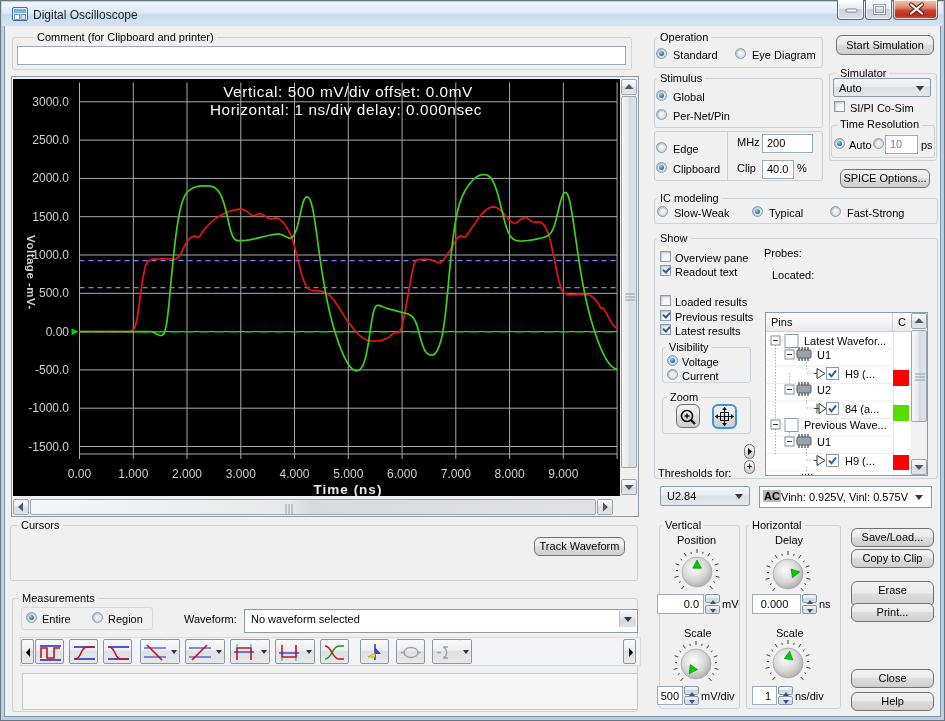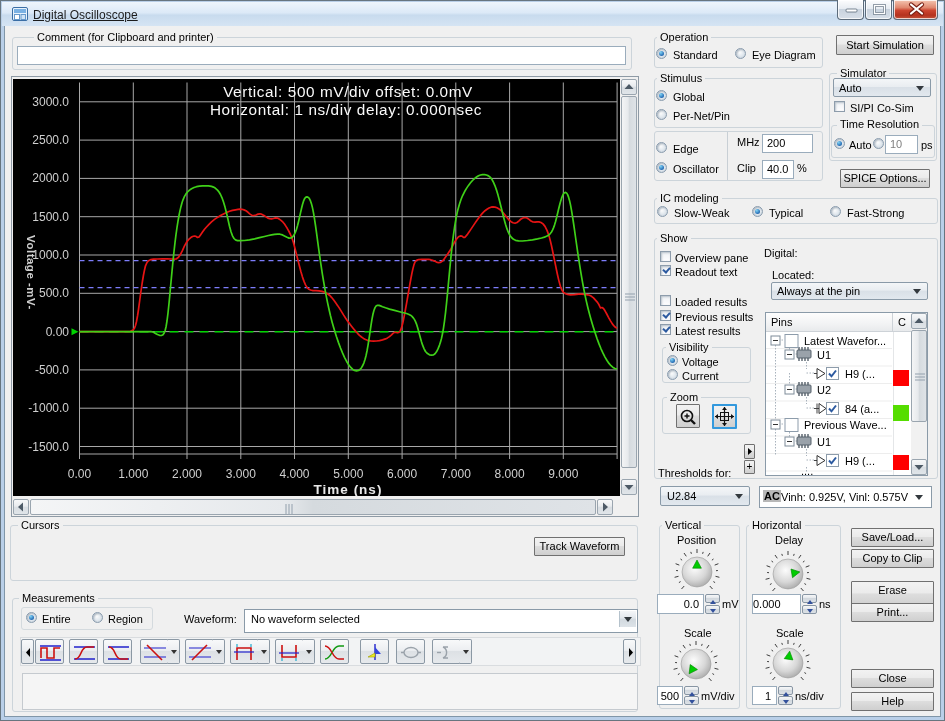--- a/index.html
+++ b/index.html
@@ -3,29 +3,29 @@
 <meta charset="utf-8">
 <style>
 * { margin:0; padding:0; box-sizing:border-box; }
 html,body { width:945px; height:721px; overflow:hidden; }
 body { font-family:"Liberation Sans",sans-serif; font-size:11px; color:#000; }
 #win { position:absolute; left:0; top:0; width:945px; height:721px;
   background:#b9cfe8; border:1px solid #67757f; }
 #frame { position:absolute; left:3px; top:3px; right:3px; bottom:3px; border:1px solid #8096a8; background:#f0f0f0; }
 #title { position:absolute; left:1px; top:1px; right:1px; height:24px;
   background:linear-gradient(#eef5fc,#dce9f7 45%,#c8dbee 55%,#d5e4f3); }
-#title .txt { position:absolute; left:31px; top:6px; font-size:12px; color:#1c1c1c;text-decoration:underline; }
+#title .txt { position:absolute; left:31px; top:6px; font-size:12px; color:#1c1c1c; }
 .tbtn { position:absolute; top:-2px; height:20px; border:1px solid #5c6b7a; border-top:none; border-radius:0 0 4px 4px;
   background:linear-gradient(#fdfdfe,#e7ecf2 45%,#c9d3de 50%,#d7dfe8); box-shadow:inset 0 0 0 1px rgba(255,255,255,.75); }
 #bmin { left:835px; width:27px; } #bmax { left:863px; width:27px; }
 #bclose { left:891px; width:45px; background:linear-gradient(#f5c6b2,#e0886f 40%,#cc4530 55%,#b5321f 80%,#c3543b); }
 .gb { position:absolute; border:1px solid #ccd4da; border-radius:3px; }
 .gbl { position:absolute; background:#f0f0f0; padding:0 3px; font-size:11px; white-space:nowrap; }
 .lbl { position:absolute; font-size:11px; white-space:nowrap; }
-.btn { position:absolute; border:1px solid #707070; border-radius:1px; text-align:center;
+.btn { position:absolute; border:1px solid #707070; border-radius:6px; text-align:center;
   background:linear-gradient(#f2f2f2,#ebebeb 45%,#dddddd 50%,#cfcfcf); font-size:11px; }
 .txtbox { position:absolute; border:1px solid #9aacbc; background:#fff; font-size:11px; }
 .combo { position:absolute; border:1px solid #8a9aa8; border-radius:2px; background:linear-gradient(#f4f6f8,#e9edf1 45%,#d9e0e7 50%,#e2e8ee); font-size:11px; }
 .combo .ar { position:absolute; right:6px; top:50%; margin-top:-2px; width:0; height:0; border:4px solid transparent; border-top:5px solid #33393e; }
 .radio { position:absolute; width:11px; height:11px; border-radius:50%;
   background:radial-gradient(circle at 40% 35%, #fefefe, #dde5ec 60%, #c5ced8); border:1px solid #8a9cae; box-shadow:inset 1px 1px 2px rgba(120,135,150,.55); }
 .radio.sel::after { content:""; position:absolute; left:2px; top:2px; width:5px; height:5px; border-radius:50%;
   background:radial-gradient(circle at 35% 30%, #7fd3f5, #2a71b8 65%, #1a5596); }
 .cb { position:absolute; width:11px; height:11px; border:1px solid #8d9cab; background:linear-gradient(#eef1f4,#fdfdfe); box-shadow:inset 1px 1px 2px rgba(130,145,160,.5); }
 .cb.on::after { content:""; position:absolute; left:1.5px; top:1px; width:5px; height:3px; border:2px solid #2c5aa0; border-top:none; border-right:none; transform:rotate(-48deg); }
@@ -171,21 +171,21 @@
 <div class="radio sel" style="left:655px;top:89px"></div>
     <div class="lbl" style="left:672px;top:90px">Global</div>
 <div class="radio" style="left:655px;top:108px"></div>
     <div class="lbl" style="left:672px;top:109px">Per-Net/Pin</div>
 
 <div class="gb" style="left:653px;top:130px;width:169px;height:50px"></div>
 <div style="position:absolute;left:726px;top:131px;width:1px;height:48px;background:#c8cfd5"></div>
 <div class="radio" style="left:655px;top:141px"></div>
     <div class="lbl" style="left:672px;top:142px">Edge</div>
 <div class="radio sel" style="left:655px;top:161px"></div>
-    <div class="lbl" style="left:672px;top:162px">Oscillator</div>
+    <div class="lbl" style="left:672px;top:162px">Clipboard</div>
 <div class="lbl" style="left:736px;top:135px">MHz</div>
 <div class="txtbox" style="left:761px;top:133px;width:51px;height:19px;padding:2px 0 0 4px">200</div>
 <div class="lbl" style="left:736px;top:161px">Clip</div>
 <div class="txtbox" style="left:761px;top:159px;width:32px;height:19px;padding:2px 0 0 4px">40.0</div>
 <div class="lbl" style="left:796px;top:161px">%</div>
 
 <div class="gb" style="left:653px;top:197px;width:284px;height:26px"></div>
 <div class="gbl" style="left:656px;top:191px">IC modeling</div>
 <div class="radio" style="left:656px;top:205px"></div>
     <div class="lbl" style="left:673px;top:206px">Slow-Weak</div>
@@ -221,26 +221,22 @@
       </svg></div>
 <div class="btn" style="left:711px;top:403px;width:25px;height:25px;border:2px solid #3399dd"><svg width="21" height="21">
   <rect x="6.5" y="6.5" width="8" height="8" fill="none" stroke="#111"></rect>
   <path d="M10.5 1v19M1 10.5h19" stroke="#111" stroke-width="1.2"></path>
   <path d="M10.5 1l-2.5 3h5z M10.5 20l-2.5-3h5z M1 10.5l3-2.5v5z M20 10.5l-3-2.5v5z" fill="#111"></path>
       </svg></div>
 <div class="btn" style="left:743px;top:443px;width:11px;height:15px"><svg width="9" height="13">
         <path d="M3 3l4 3.5L3 10z" fill="#000"></path>
       </svg></div>
 <div class="btn" style="left:743px;top:459px;width:11px;height:14px;font-size:10px;line-height:12px">+</div>
-<div class="lbl" style="left:763px;top:246px">Digital:</div>
+<div class="lbl" style="left:763px;top:246px">Probes:</div>
 <div class="lbl" style="left:771px;top:268px">Located:</div>
-<div class="combo" style="left:770px;top:281px;width:157px;height:18px">
-      <span style="position:absolute;left:5px;top:2px">Always at the pin</span>
-      <span class="ar"></span>
-    </div>
 
 <div style="position:absolute;left:764px;top:311px;width:163px;height:164px;border:1px solid #8a9aa8;background:#fff;overflow:hidden">
   <div style="position:absolute;left:0;top:0;width:161px;height:19px;background:linear-gradient(#fdfdfd,#f2f3f4 60%,#e8eaec);border-bottom:1px solid #cdd2d7"></div>
   <div style="position:absolute;left:5px;top:3px;font-size:11px">Pins</div>
   <div style="position:absolute;left:126px;top:0;width:1px;height:19px;background:#cdd2d7"></div>
   <div style="position:absolute;left:132px;top:3px;font-size:11px">C</div>
   <div style="position:absolute;left:126.5px;top:19px;width:1px;height:145px;background:#e4e6e8"></div>
 </div>
 <svg style="position:absolute;left:764px;top:311px" width="163" height="164">
   <g stroke="#ededed">
@@ -500,21 +496,21 @@
 <div class="lbl" style="left:774px;top:533px">Delay</div>
 <div style="position:absolute;left:759px;top:545px;width:56px;height:56px">
       <svg class="knob" width="56" height="56" viewBox="0 0 56 56">
         <path d="M15.2 42.0L12.5 45.0M11.6 37.6L9.9 38.6M9.5 32.3L5.6 33.3M9.0 26.7L7.1 26.5M10.3 21.1L6.6 19.7M13.1 16.2L11.5 15.0M17.3 12.3L15.0 9.0M22.4 9.8L21.8 7.9M28.0 9.0L28.0 5.0M33.6 9.8L34.2 7.9M38.7 12.3L41.0 9.0M42.9 16.2L44.5 15.0M45.7 21.1L49.4 19.7M47.0 26.7L48.9 26.5M46.5 32.3L50.4 33.3M44.4 37.6L46.1 38.6M40.8 42.0L43.5 45.0" stroke="#3d3d3d" stroke-width="1"></path>
         <circle cx="28" cy="28" r="15" fill="url(#kg)" stroke="#9a9a9a" stroke-width="0.6"></circle>
         <g transform="translate(34.9,26.8) rotate(80)">
           <path d="M0 -5 L4.4 3.2 L-4.4 3.2 Z" fill="#00cc00" stroke="#008800" stroke-width="0.6"></path>
         </g>
       </svg>
     </div>
-<div class="txtbox" style="left:751px;top:593px;width:49px;height:20px;text-align:left;padding:3px 4px 0 0">0.000</div>
+<div class="txtbox" style="left:751px;top:593px;width:49px;height:20px;text-align:center;padding:3px 4px 0 0">0.000</div>
 <div class="spin" style="left:801px;top:593px;height:20px">
       <div class="up"></div>
       <div class="dn"></div>
     </div>
 <div class="lbl" style="left:818px;top:597px">ns</div>
 <div class="lbl" style="left:775px;top:626px">Scale</div>
 <div style="position:absolute;left:759px;top:634px;width:56px;height:56px">
       <svg class="knob" width="56" height="56" viewBox="0 0 56 56">
         <path d="M15.2 42.0L12.5 45.0M11.6 37.6L9.9 38.6M9.5 32.3L5.6 33.3M9.0 26.7L7.1 26.5M10.3 21.1L6.6 19.7M13.1 16.2L11.5 15.0M17.3 12.3L15.0 9.0M22.4 9.8L21.8 7.9M28.0 9.0L28.0 5.0M33.6 9.8L34.2 7.9M38.7 12.3L41.0 9.0M42.9 16.2L44.5 15.0M45.7 21.1L49.4 19.7M47.0 26.7L48.9 26.5M46.5 32.3L50.4 33.3M44.4 37.6L46.1 38.6M40.8 42.0L43.5 45.0" stroke="#3d3d3d" stroke-width="1"></path>
         <circle cx="28" cy="28" r="15" fill="url(#kg)" stroke="#9a9a9a" stroke-width="0.6"></circle>

